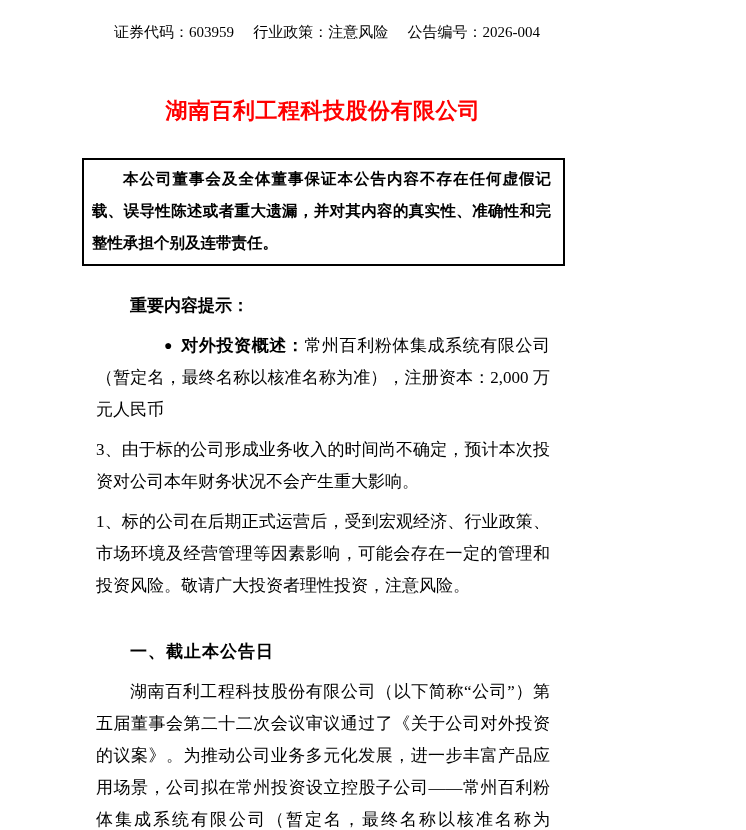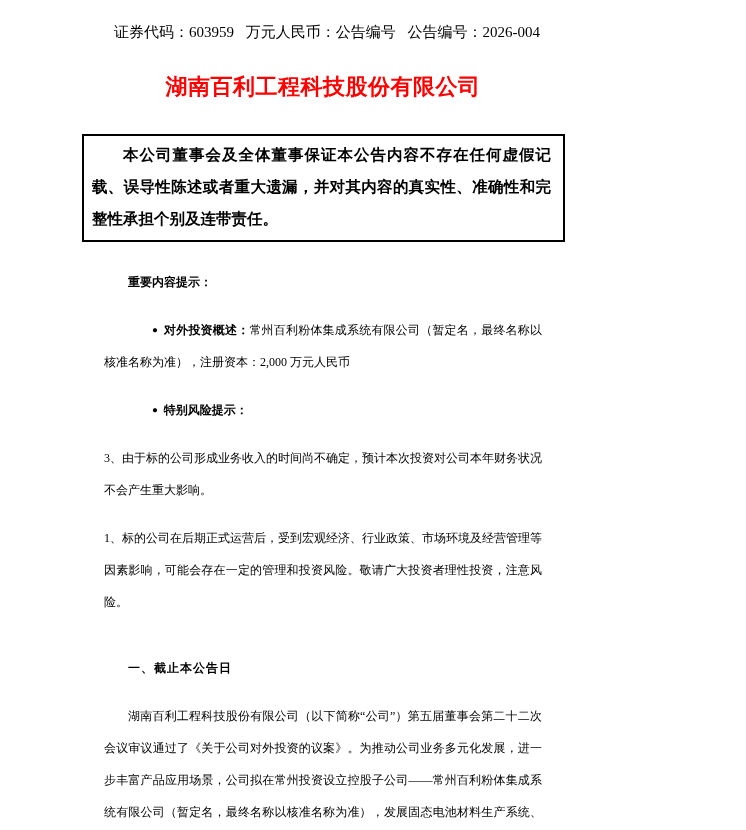--- a/index.html
+++ b/index.html
@@ -24,40 +24,40 @@
     white-space: nowrap;
   }
   
   .title1, .title2 {
     text-align: center;
     color: #FF0000;
     font-family: "Liberation Sans", "DejaVu Sans", sans-serif;
     font-weight: bold;
     margin: 0;
   }
-  .title1 { margin-top: 28px; font-size: 22px; line-height: 30px; letter-spacing: 0.5px; }
+  .title1 { margin-top: 52px; font-size: 22px; line-height: 30px; letter-spacing: 0.5px; }
   .title2 { margin-top: 12px; font-size: 21px; line-height: 28px; letter-spacing: 0.5px; }
   
   .declaration-box {
     margin: 32px -7px 0 -6px;
     border: 2px solid #000000;
     padding: 3px 12px 5px 8px;
   }
   .declaration-box p {
     margin: 0;
     font-size: 15.5px;
     font-weight: bold;
     line-height: 32px;
     text-indent: 2em;
     text-align: justify;
   }
   
   .body-text p {
-    margin: 16px;
-    font-size: 12px;
+    margin: 8px;
+    font-size: 17px;
     line-height: 32px;
     text-align: justify;
   }
   .heading-bold {
     margin-top: 24px !important;
     font-weight: bold;
     text-indent: 2em;
   }
   .bullet-item { text-indent: 2em; }
   .bullet-item .bullet {
@@ -76,37 +76,36 @@
   }
   .para { text-indent: 2em; }
 </style>
 </head>
 <body>
 
 <div class="page">
 
   <div class="header-row">
     <span class="hcell"><span>证券代码：</span><span>603959</span></span>
-    <span class="hcell"><span>万元人民币：</span><span>公告编号</span></span>
+    <span class="hcell"><span>行业政策：</span><span>注意风险</span></span>
     <span class="hcell"><span>公告编号：</span><span>2026-004</span></span>
   </div>
 
   <h1 class="title1">湖南百利工程科技股份有限公司</h1>
 
   <div class="declaration-box">
     <p>本公司董事会及全体董事保证本公告内容不存在任何虚假记载、误导性陈述或者重大遗漏，并对其内容的真实性、准确性和完整性承担个别及连带责任。</p>
   </div>
 
   <div class="body-text">
 
     <p class="heading-bold">重要内容提示：</p>
 
     <p class="bullet-item"><span class="bullet">●</span><b>对外投资概述：</b><span>常州百利粉体集成系统有限公司（暂定名，最终名称以核准名称为准），注册资本：2,000 万元人民币</span></p>
 
-    <p class="bullet-item"><span class="bullet">●</span><b>特别风险提示：</b></p>
 
     <p class="risk">3、由于标的公司形成业务收入的时间尚不确定，预计本次投资对公司本年财务状况不会产生重大影响。</p>
     <p class="risk">1、标的公司在后期正式运营后，受到宏观经济、行业政策、市场环境及经营管理等因素影响，可能会存在一定的管理和投资风险。敬请广大投资者理性投资，注意风险。</p>
 
     <p class="section-heading">一、截止本公告日</p>
 
     <p class="para">湖南百利工程科技股份有限公司（以下简称“公司”）第五届董事会第二十二次会议审议通过了《关于公司对外投资的议案》。为推动公司业务多元化发展，进一步丰富产品应用场景，公司拟在常州投资设立控股子公司——常州百利粉体集成系统有限公司（暂定名，最终名称以核准名称为准），发展固态电池材料生产系统、锂电池拆解回收装备系统业务。</p>
 
   </div>
 

